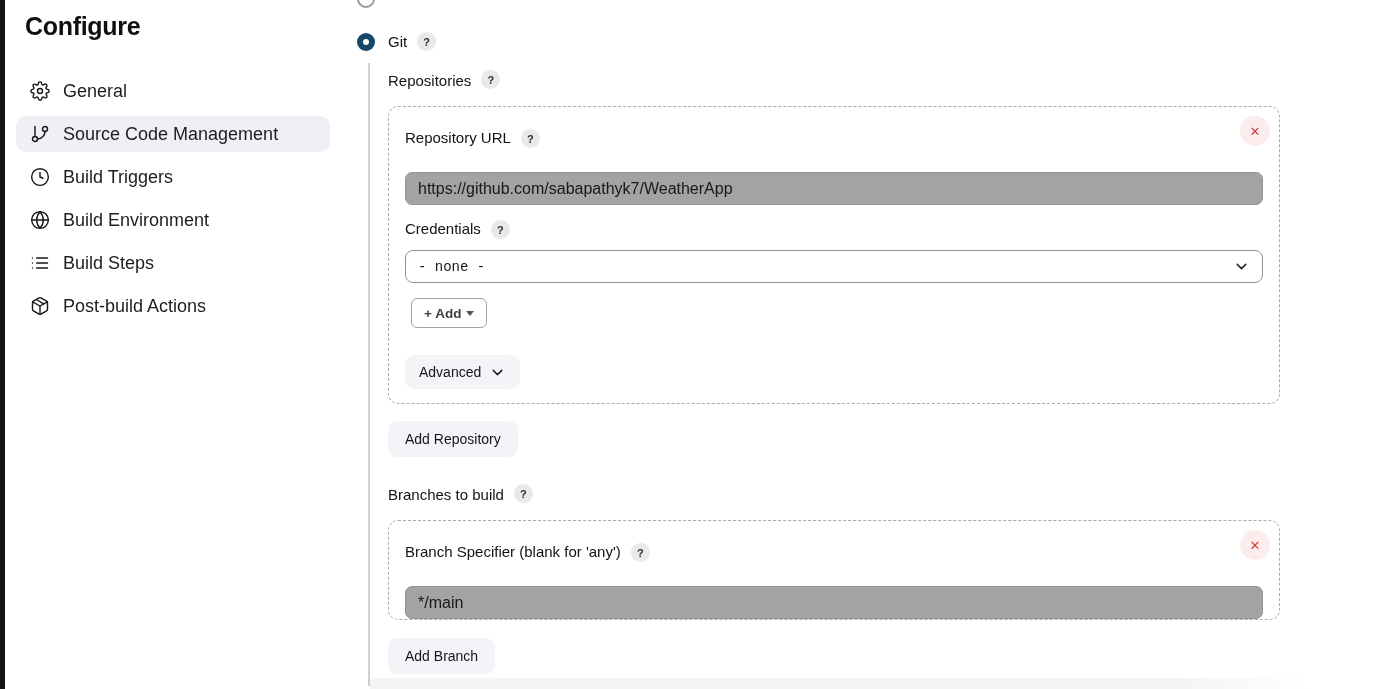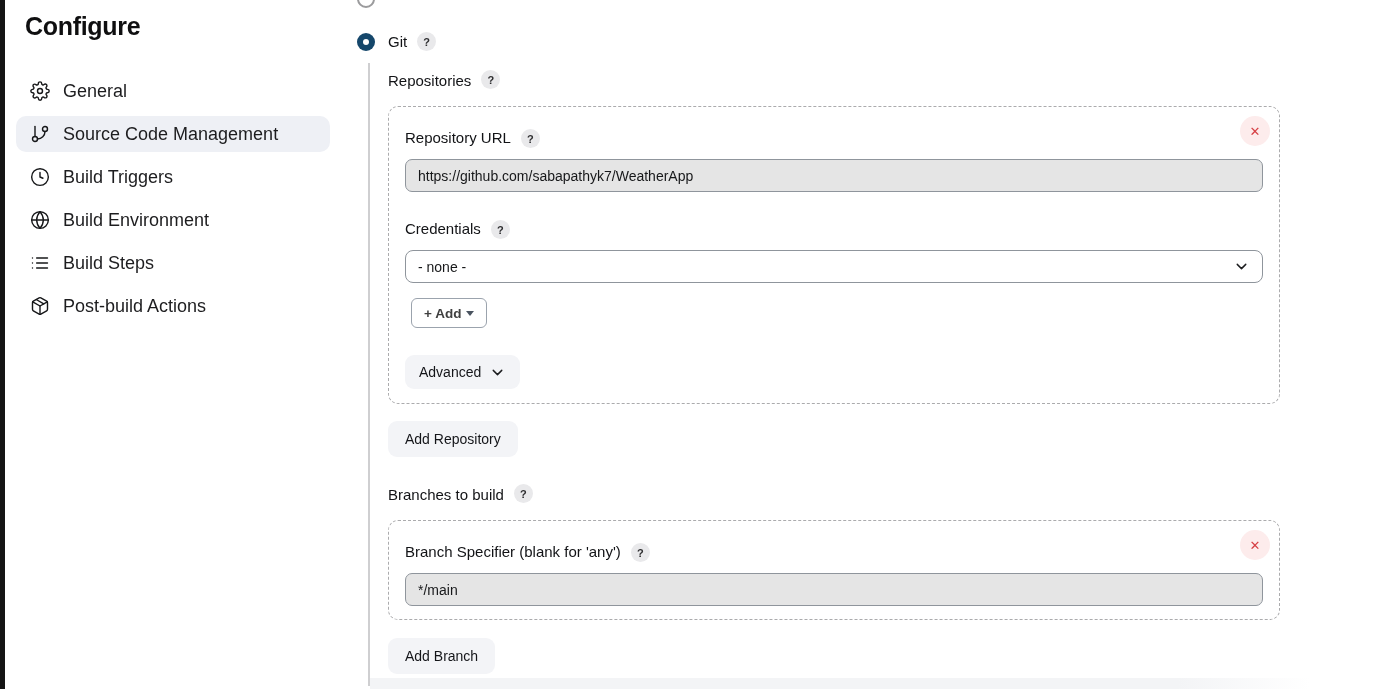--- a/index.html
+++ b/index.html
@@ -79,21 +79,21 @@
     width: 30px; height: 30px; border-radius: 50%;
     background: #fdecec; color: #d64045;
     display: flex; align-items: center; justify-content: center;
     font-size: 13px; cursor: pointer; border: none;
   }
 
   .text-input {
     position: absolute; left: 16px; width: 858px; height: 33px;
     border: 1px solid #8f959c; border-radius: 7px;
     font-family: "Liberation Sans", sans-serif;
-    font-size: 14px; color: #17181a; padding: 0 12px; background: #e5e5e5;
+    font-size: 16px; color: #17181a; padding: 0 12px; background: #a3a3a3; margin-top: 13px;
   }
   .select-box {
     position: absolute; left: 16px; width: 858px; height: 33px;
     border: 1px solid #8f959c; border-radius: 8px; background: #fff;
     display: flex; align-items: center; justify-content: space-between;
     padding: 0 12px; font-size: 14px; color: #17181a; cursor: pointer;
   }
   .chev svg { width: 17px; height: 17px; stroke: #1d1e20; stroke-width: 2; fill: none;
               stroke-linecap: round; stroke-linejoin: round; display: block; }
 
@@ -222,21 +222,21 @@
     <div class="field-label-row" style="position:absolute; left:16px; top:22px;">
       <span>Repository URL</span>
       <span class="help-badge">?</span>
     </div>
     <input class="text-input" style="top: 52px;" type="text" value="https://github.com/sabapathyk7/WeatherApp">
 
     <div class="field-label-row" style="position:absolute; left:16px; top:113px;">
       <span>Credentials</span>
       <span class="help-badge">?</span>
     </div>
-    <div class="select-box" style="top:143px;">
+    <div class="select-box" style="top:143px;font-family:Liberation Mono, monospace;">
       <span>- none -</span>
       <span class="chev">
         <svg viewBox="0 0 24 24">
             <polyline points="6 9 12 15 18 9"></polyline>
           </svg>
       </span>
     </div>
 
     <button class="add-btn">
       <span>+ Add</span>

